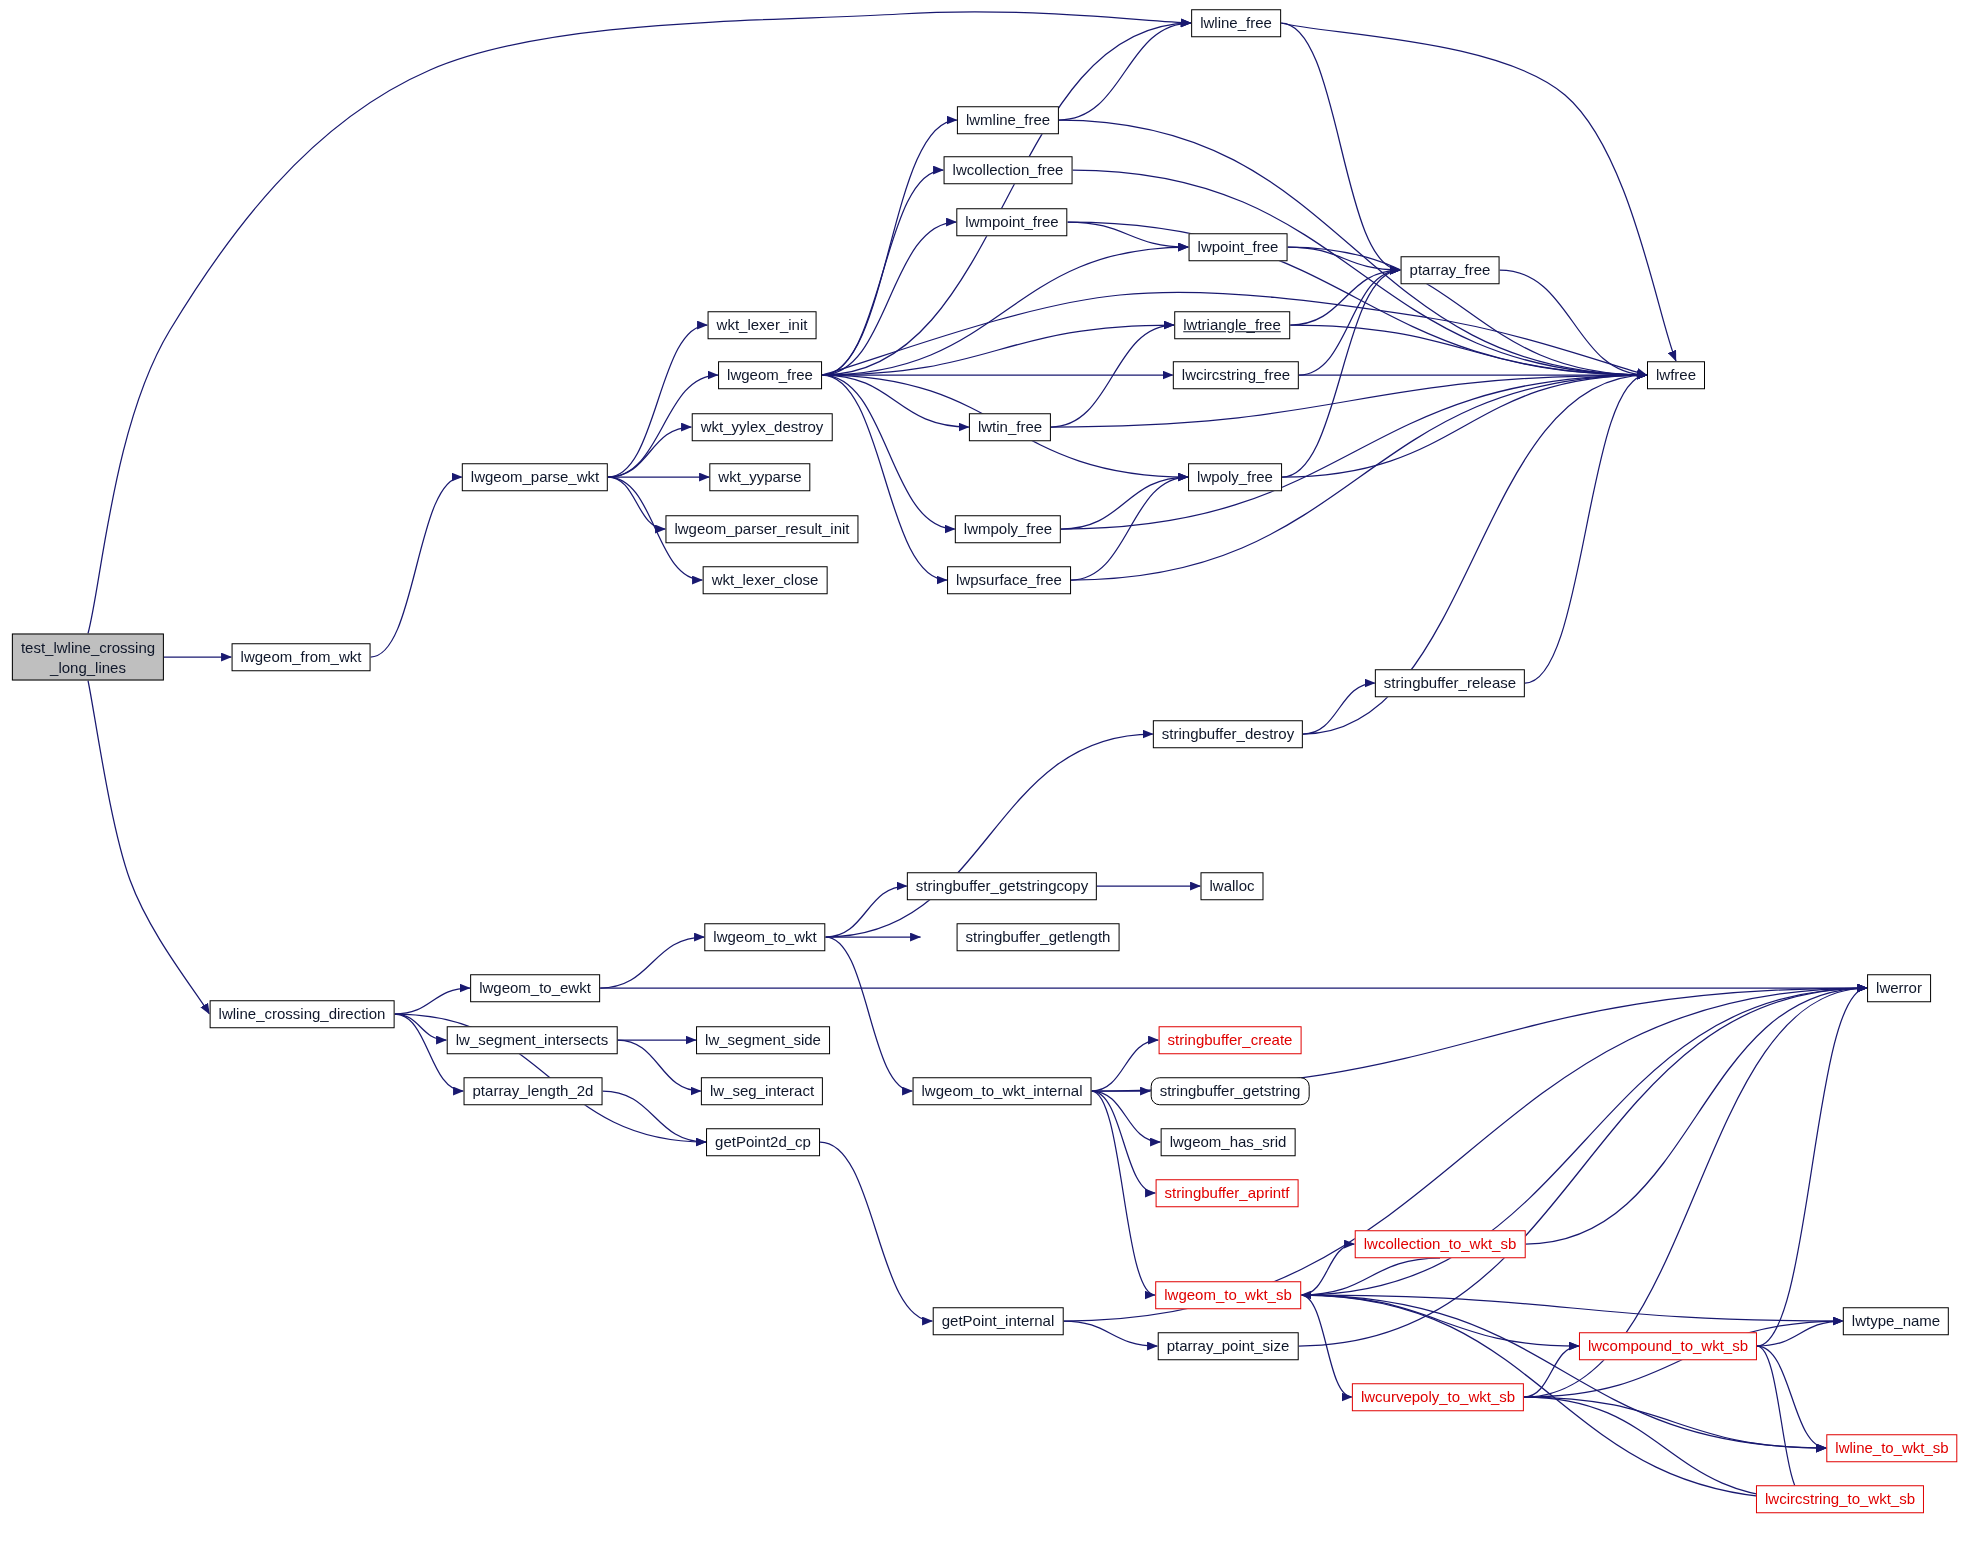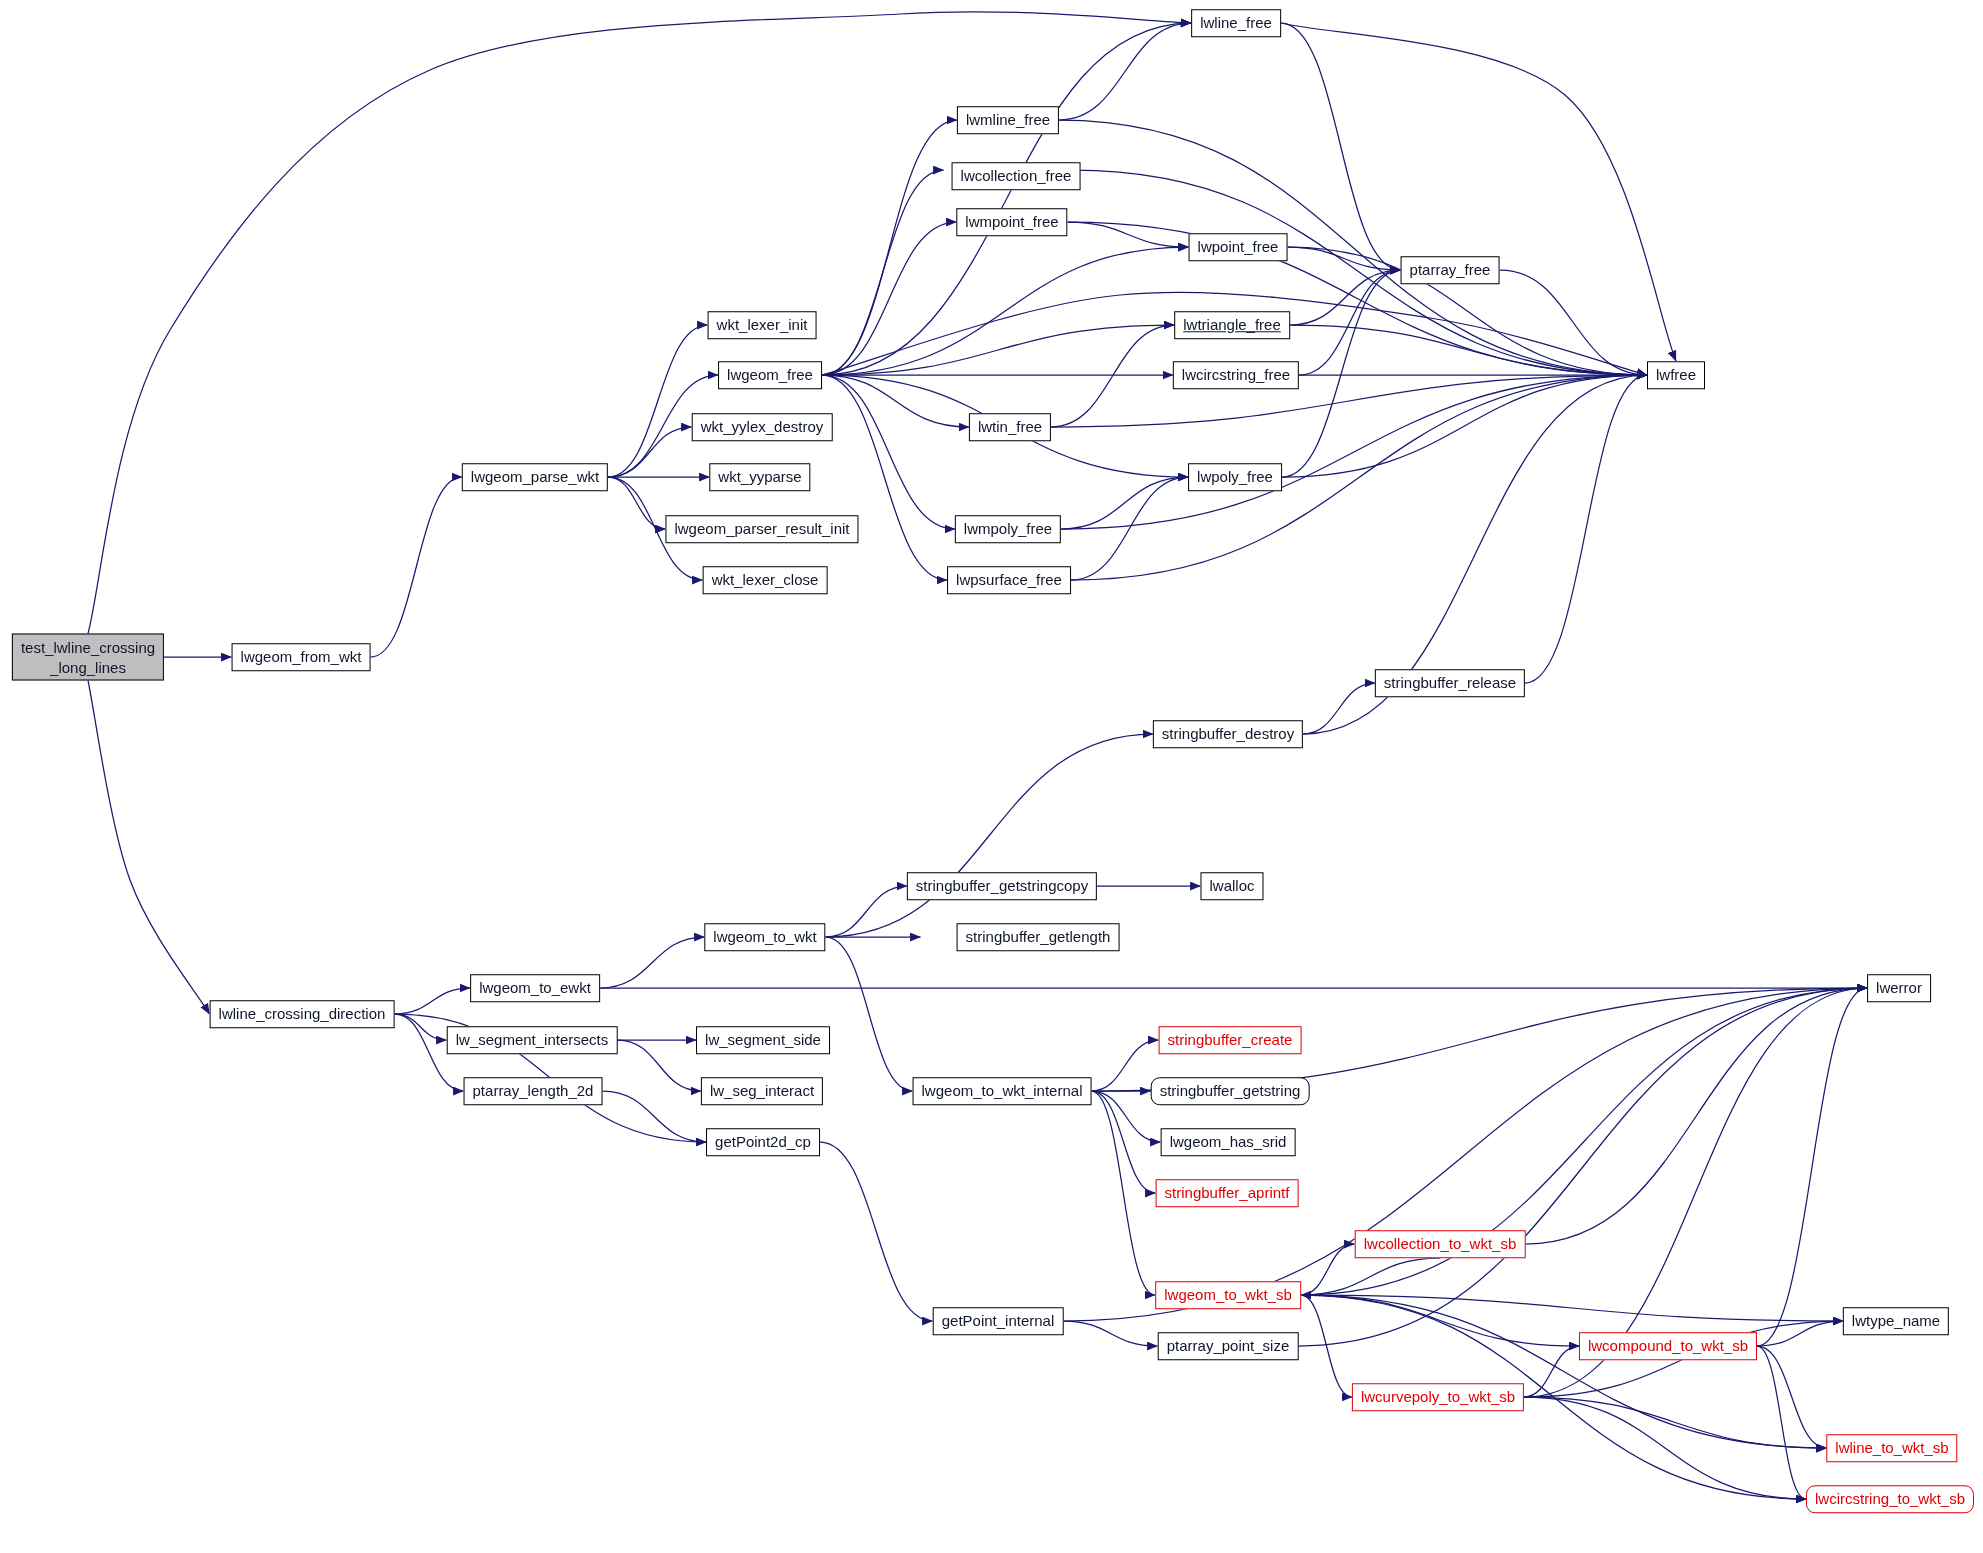--- a/index.html
+++ b/index.html
@@ -151,21 +151,21 @@
       <path d="M 1757 1346 C 1781.5 1346, 1781.5 1499, 1806 1499" class="edge" marker-end="url(#arrowhead)"></path>
       <path d="M 1757 1346 C 1800 1346, 1800 1321, 1843 1321" class="edge" marker-end="url(#arrowhead)"></path>
       <path d="M 1757 1346 C 1812 1346, 1812 988, 1867 988" class="edge" marker-end="url(#arrowhead)"></path>
     </svg>
 
 <div class="node node-main" style="left: 88px; top: 657px;"><span>test_lwline_crossing
 _long_lines</span></div>
     <div class="node" style="left: 301px; top: 657px;"><span>lwgeom_from_wkt</span></div>
     <div class="node" style="left: 1236px; top: 23px;"><span>lwline_free</span></div>
     <div class="node" style="left: 1008px; top: 120px;"><span>lwmline_free</span></div>
-    <div class="node" style="left: 1008px; top: 176px; margin-left: 8px;"><span>lwcollection_free</span></div>
+    <div class="node" style="left: 1008px; top: 170px;"><span>lwcollection_free</span></div>
     <div class="node" style="left: 1012px; top: 222px;"><span>lwmpoint_free</span></div>
     <div class="node" style="left: 1238px; top: 247px;"><span>lwpoint_free</span></div>
     <div class="node" style="left: 1450px; top: 270px;"><span>ptarray_free</span></div>
     <div class="node" style="left: 762px; top: 325px;"><span>wkt_lexer_init</span></div>
     <div class="node" style="left: 1232px; top: 325px; text-decoration: underline;"><span>lwtriangle_free</span></div>
     <div class="node" style="left: 770px; top: 375px;"><span>lwgeom_free</span></div>
     <div class="node" style="left: 1236px; top: 375px;"><span>lwcircstring_free</span></div>
     <div class="node" style="left: 1676px; top: 375px;"><span>lwfree</span></div>
     <div class="node" style="left: 762px; top: 427px;"><span>wkt_yylex_destroy</span></div>
     <div class="node" style="left: 1010px; top: 427px;"><span>lwtin_free</span></div>
@@ -196,14 +196,14 @@
     <div class="node" style="left: 1228px; top: 1142px;"><span>lwgeom_has_srid</span></div>
     <div class="node node-red" style="left: 1227px; top: 1193px;"><span>stringbuffer_aprintf</span></div>
     <div class="node node-red" style="left: 1440px; top: 1244px;"><span>lwcollection_to_wkt_sb</span></div>
     <div class="node node-red" style="left: 1228px; top: 1295px;"><span>lwgeom_to_wkt_sb</span></div>
     <div class="node" style="left: 1896px; top: 1321px;"><span>lwtype_name</span></div>
     <div class="node" style="left: 998px; top: 1321px;"><span>getPoint_internal</span></div>
     <div class="node" style="left: 1228px; top: 1346px;"><span>ptarray_point_size</span></div>
     <div class="node node-red" style="left: 1668px; top: 1346px;"><span>lwcompound_to_wkt_sb</span></div>
     <div class="node node-red" style="left: 1438px; top: 1397px;"><span>lwcurvepoly_to_wkt_sb</span></div>
     <div class="node node-red" style="left: 1892px; top: 1448px;"><span>lwline_to_wkt_sb</span></div>
-    <div class="node node-red" style="left: 1890px; top: 1499px; border-radius: 9px;"><span>lwcircstring_to_wkt_sb</span></div>
+    <div class="node node-red" style="left: 1840px; top: 1499px;"><span>lwcircstring_to_wkt_sb</span></div>
   </div>
 
 </body></html>

